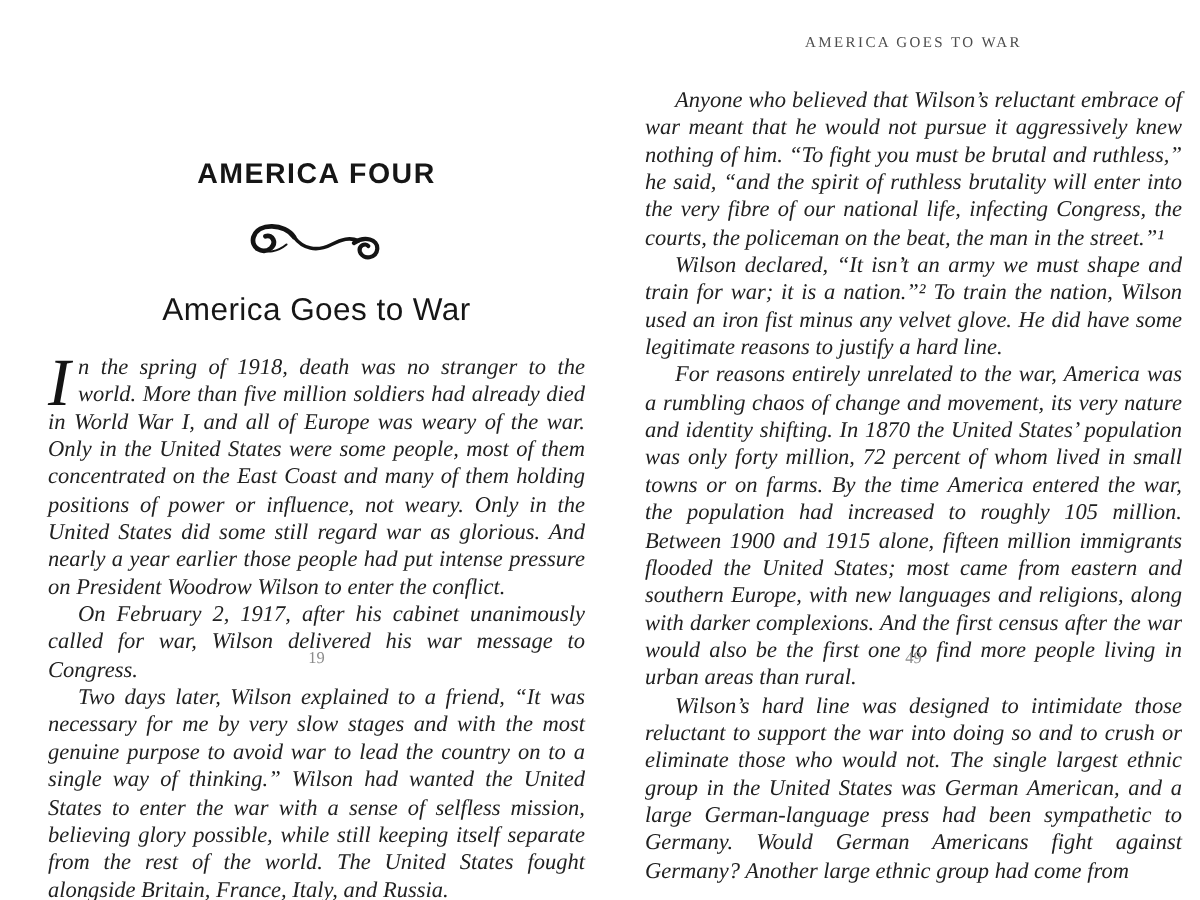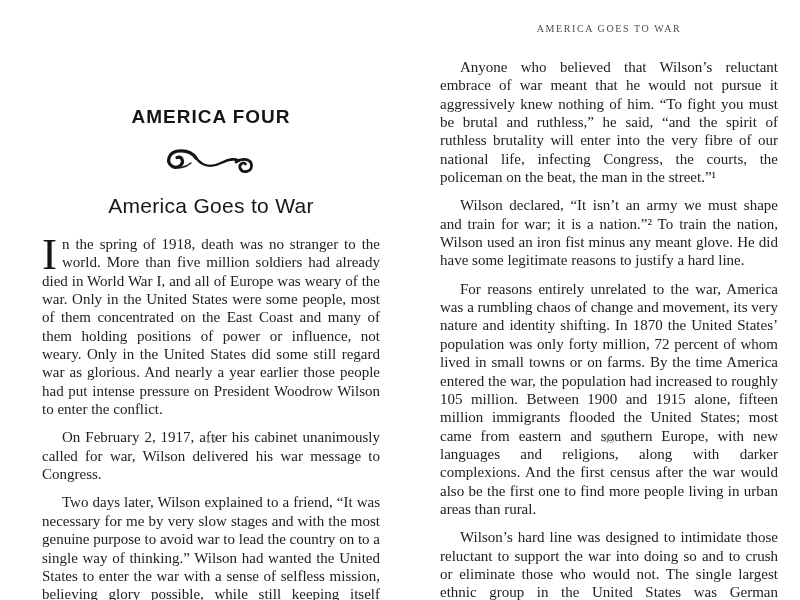--- a/index.html
+++ b/index.html
@@ -63,22 +63,23 @@
   .body-text {
     font-family: "Liberation Serif", serif;
     font-size: 15px;
     line-height: 18.35px;
     text-align: justify;
     color: #212121;
   }
   .page-left  .body-text { margin-top: 17px; }
   .page-right .body-text { margin-top: 24px; }
   .body-text p {
-    margin: 10px;
+    margin: 0;
     text-indent: 20px;
+    font-style: italic;
   }
   .body-text p.first {
     text-indent: 0;
   }
   .dropcap {
     float: left;
     font-family: "Liberation Serif", serif;
     font-size: 45px;
     line-height: 34px;
     height: 34px;
@@ -129,21 +130,21 @@
       </div>
 
     <div class="folio">19</div>
   </div>
 
   <div class="page page-right">
     <div class="running-header">AMERICA GOES TO WAR</div>
 
     <div class="body-text">
         <p>Anyone who believed that Wilson’s reluctant embrace of war meant that he would not pursue it aggressively knew nothing of him. “To fight you must be brutal and ruthless,” he said, “and the spirit of ruthless brutality will enter into the very fibre of our national life, infecting Congress, the courts, the policeman on the beat, the man in the street.”¹</p>
-        <p>Wilson declared, “It isn’t an army we must shape and train for war; it is a nation.”² To train the nation, Wilson used an iron fist minus any meant glove. He did have some legitimate reasons to justify a hard line.</p>
+        <p>Wilson declared, “It isn’t an army we must shape and train for war; it is a nation.”² To train the nation, Wilson used an iron fist minus any velvet glove. He did have some legitimate reasons to justify a hard line.</p>
         <p>For reasons entirely unrelated to the war, America was a rumbling chaos of change and movement, its very nature and identity shifting. In 1870 the United States’ population was only forty million, 72 percent of whom lived in small towns or on farms. By the time America entered the war, the population had increased to roughly 105 million. Between 1900 and 1915 alone, fifteen million immigrants flooded the United States; most came from eastern and southern Europe, with new languages and religions, along with darker complexions. And the first census after the war would also be the first one to find more people living in urban areas than rural.</p>
         <p>Wilson’s hard line was designed to intimidate those reluctant to support the war into doing so and to crush or eliminate those who would not. The single largest ethnic group in the United States was German American, and a large German-language press had been sympathetic to Germany. Would German Americans fight against Germany? Another large ethnic group had come from</p>
       </div>
 
     <div class="folio">49</div>
   </div>
 
 </div>
 
 </body></html>

